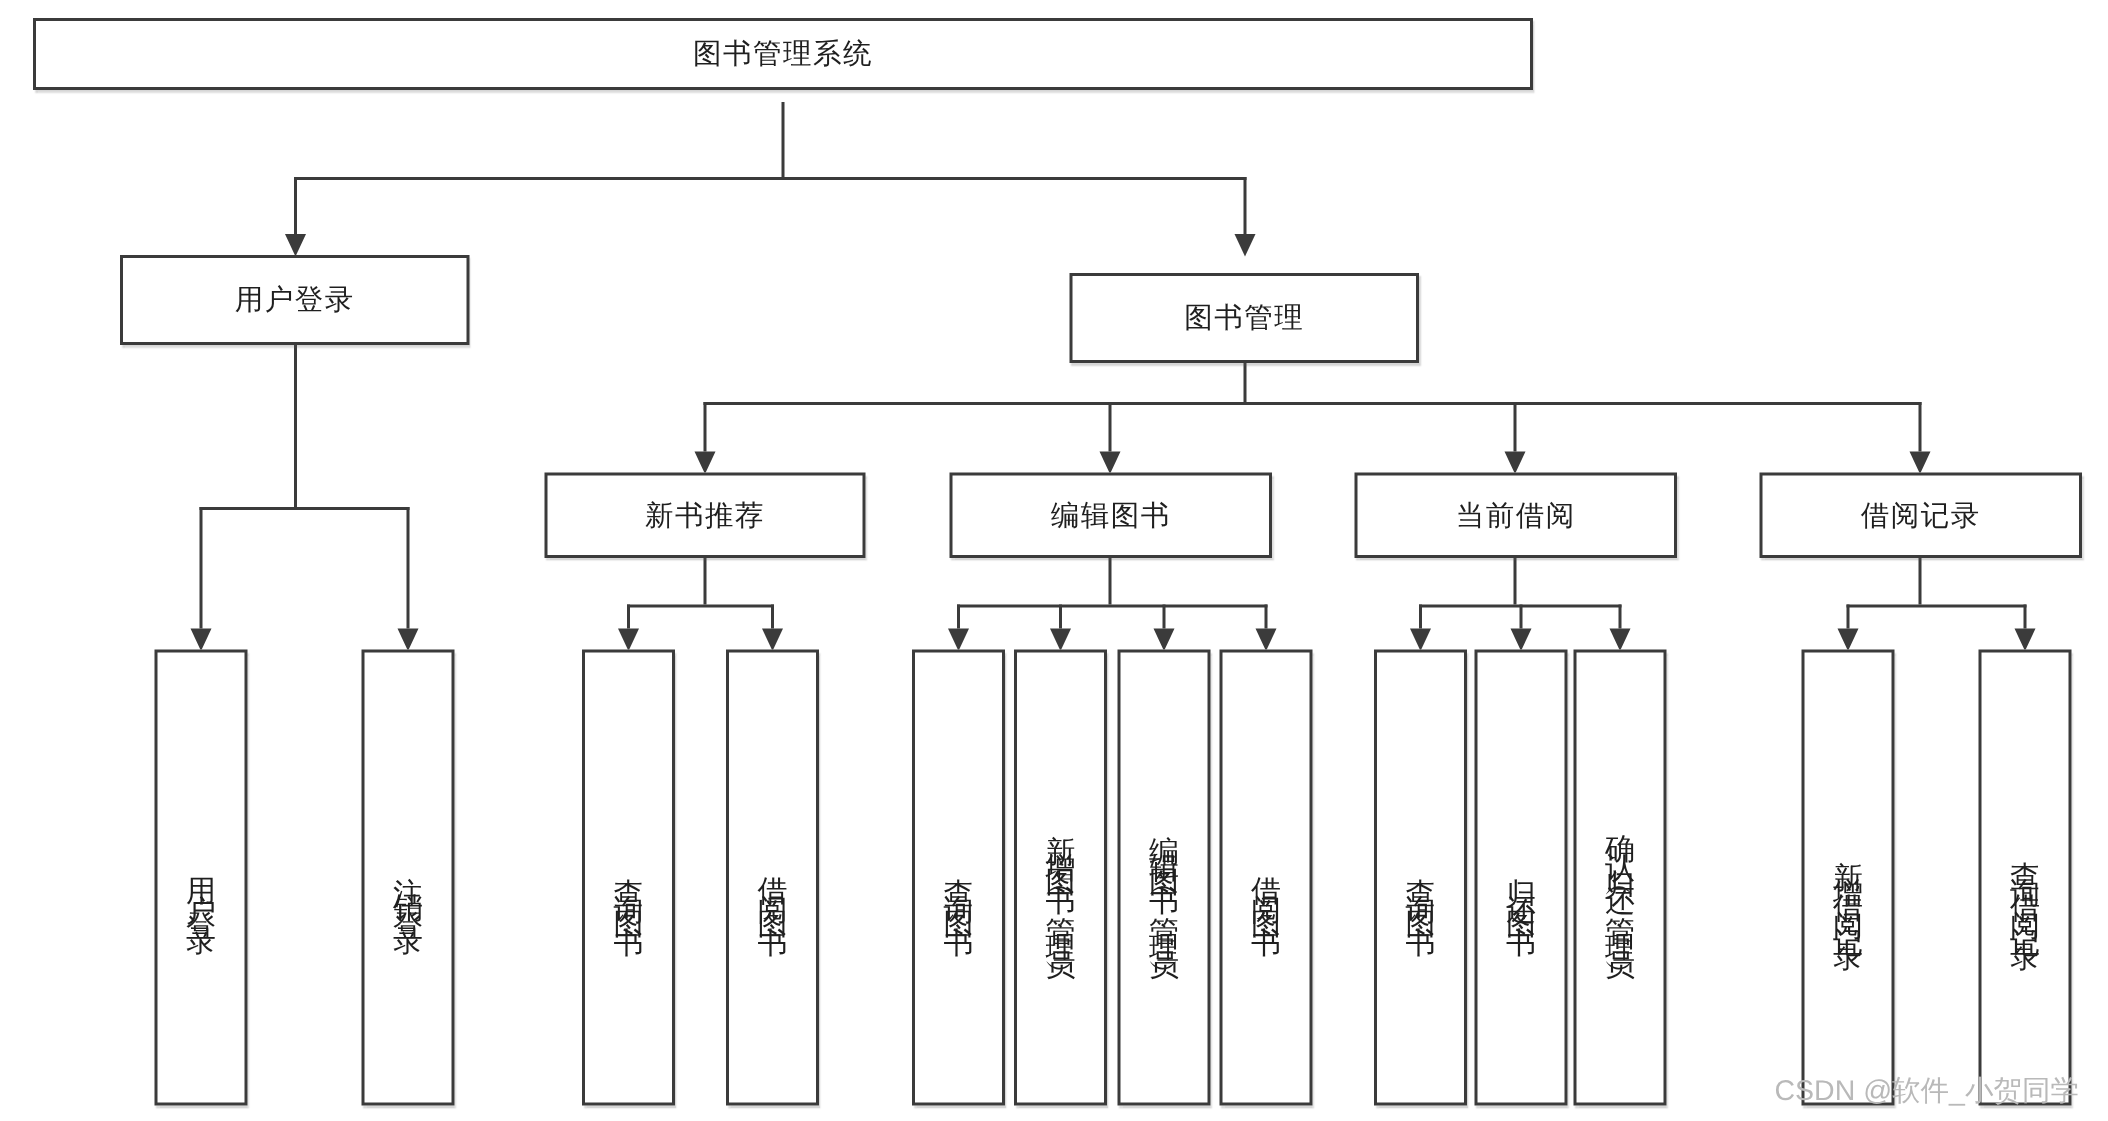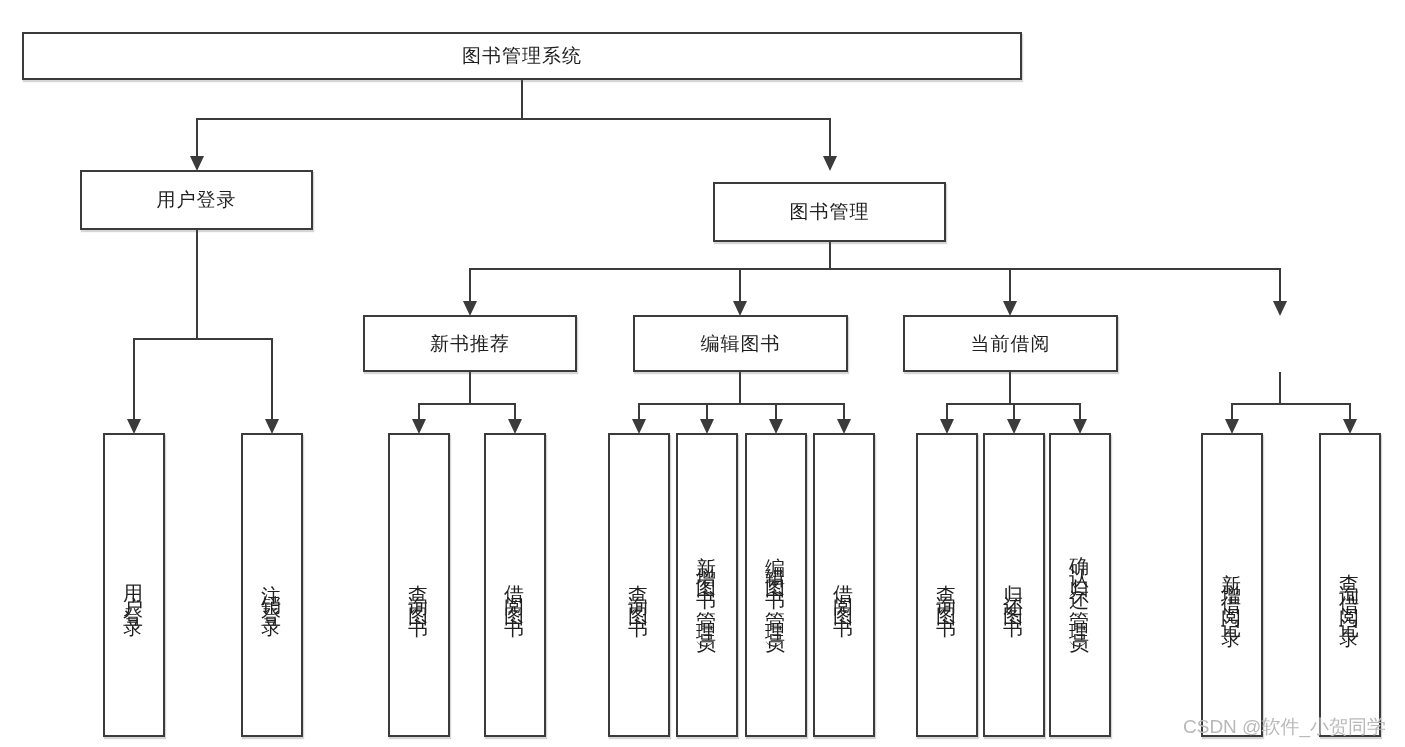--- a/index.html
+++ b/index.html
@@ -47,28 +47,29 @@
     position:absolute;left:1183px;top:714px;
     font-size:19px;color:var(--wm);
     z-index:5;white-space:nowrap;
   }
 </style>
 </head>
 <body>
 
 <div class="canvas">
 
-  <div class="box hbox" style="left:22px;top:32px;width:1000px;height:48px;">图书管理系统</div>
+  <div class="box hbox" style="left:22px;top:12px;width:1000px;height:48px;">图书管理系统</div>
 
   <div class="box hbox" style="left:80px;top:170px;width:233px;height:60px;">用户登录</div>
   <div class="box hbox" style="left:713px;top:170px;width:233px;height:60px;margin-top:12px;">图书管理</div>
 
   <div class="box hbox" style="left:363px;top:315px;width:214px;height:57px;">新书推荐</div>
   <div class="box hbox" style="left:633px;top:315px;width:215px;height:57px;">编辑图书</div>
   <div class="box hbox" style="left:903px;top:315px;width:215px;height:57px;text-align:center;">当前借阅</div>
+  <div class="box hbox" style="left:1173px;top:315px;width:215px;height:57px;">借阅记录</div>
 
   <div class="box vbox" style="left:103px;top:433px;width:62px;height:304px;">
     <span class="vtxt">用户登录</span>
   </div>
   <div class="box vbox" style="left:241px;top:433px;width:62px;height:304px;">
     <span class="vtxt">注销登录</span>
   </div>
 
   <div class="box vbox" style="left:388px;top:433px;width:62px;height:304px;">
     <span class="vtxt">查询图书</span>

